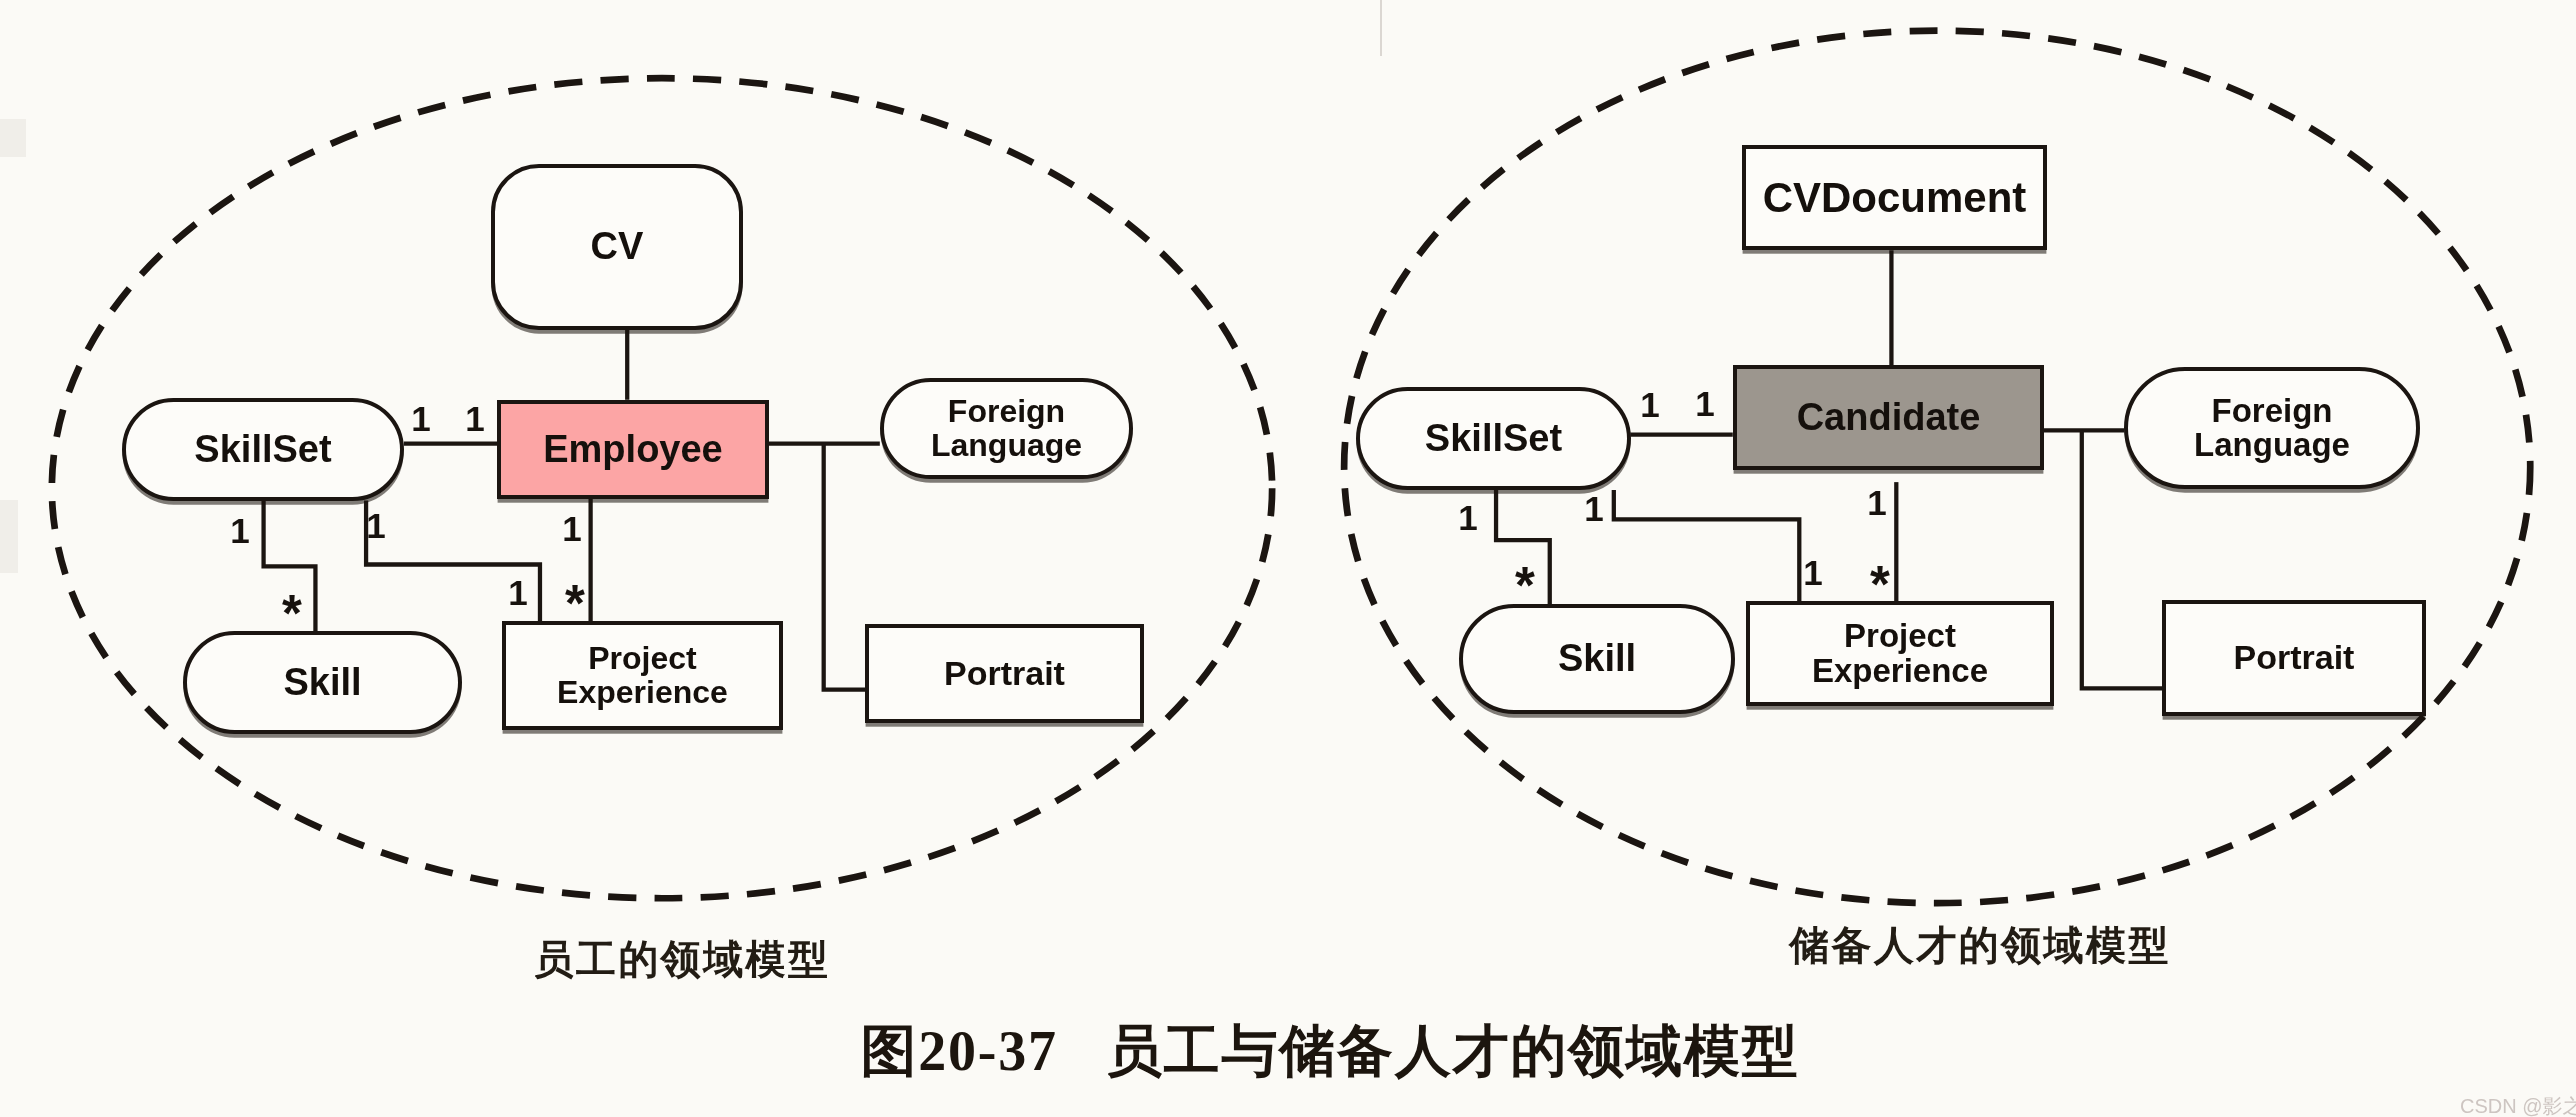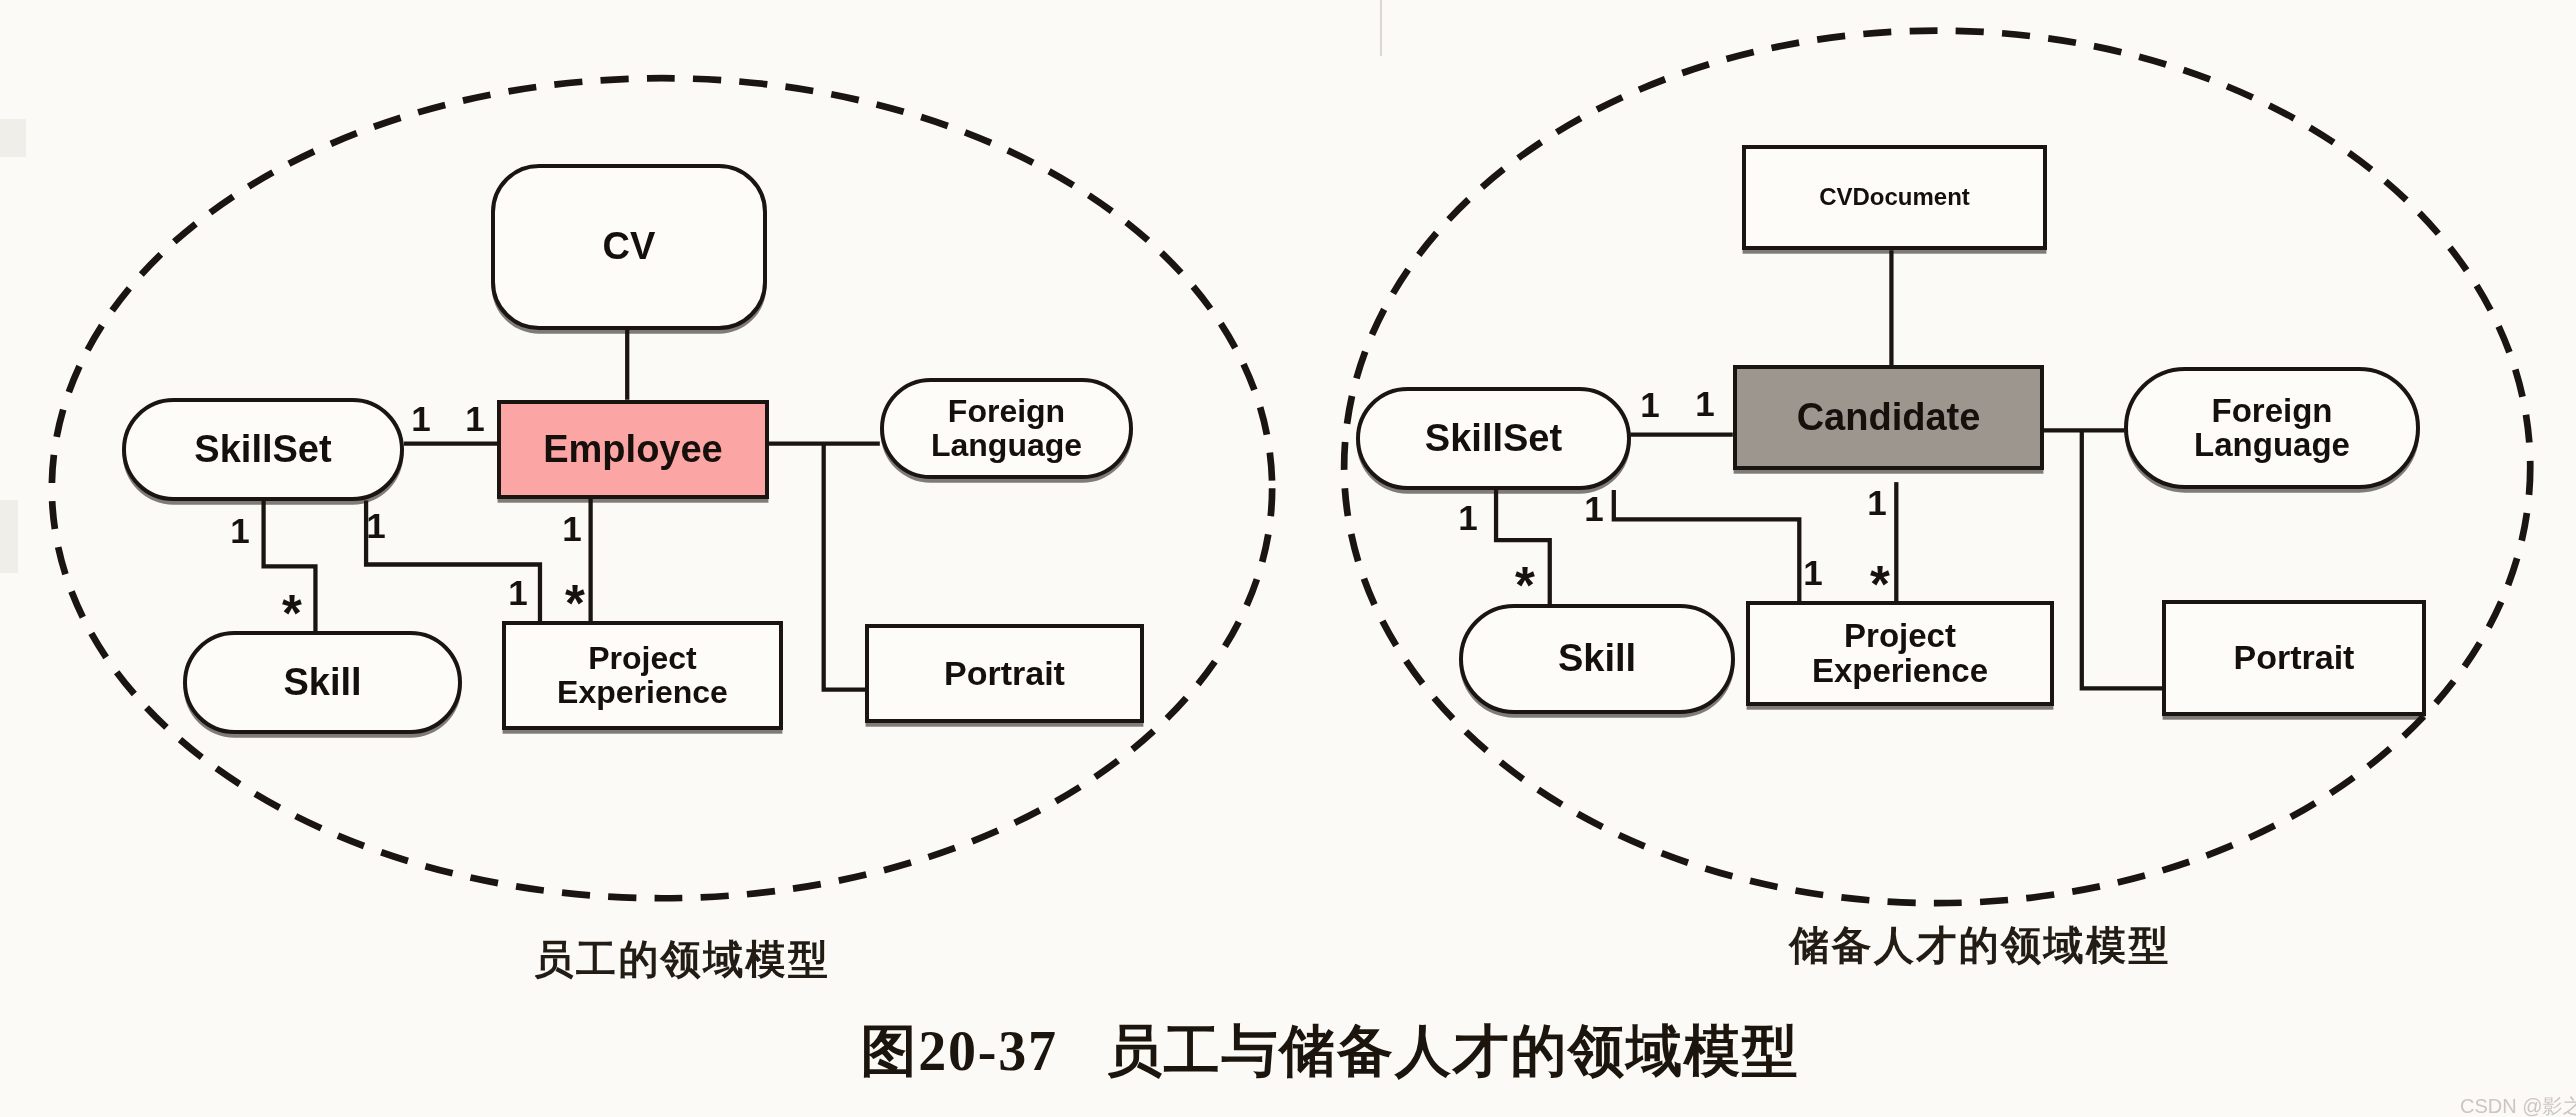--- a/index.html
+++ b/index.html
@@ -82,21 +82,21 @@
       <path d="M3100 410 V618"></path>
       <path d="M2672 712 H2840"></path>
       <path d="M2452 803 V885 H2540 V990"></path>
       <path d="M2645 803 V851 H2949 V985"></path>
       <path d="M3108 790 V985"></path>
       <path d="M3350 705 H3482"></path>
       <path d="M3412 705 V1128 H3552"></path>
     </g>
   </svg>
 
-  <div class="node rounded" style="left:491px;top:164px;width:276px;height:166px;">
+  <div class="node rounded" style="left:491px;top:164px;width:252px;height:166px;">
     <span>CV</span>
   </div>
 
   <div class="node" style="left: 497px; top: 400px; width: 272px; height: 99px; background: #fca5a5;">
     <span>Employee</span>
   </div>
 
   <div class="node stadium" style="left:122px;top:398px;width:282px;height:103px;">
     <span>SkillSet</span>
   </div>
@@ -121,21 +121,21 @@
 
   <div class="mult" style="left:421px;top:418px;">1</div>
   <div class="mult" style="left:475px;top:418px;">1</div>
   <div class="mult" style="left:240px;top:530px;">1</div>
   <div class="mult star" style="left:292px;top:603px;">*</div>
   <div class="mult" style="left:376px;top:525px;">1</div>
   <div class="mult" style="left:518px;top:592px;">1</div>
   <div class="mult" style="left:572px;top:528px;">1</div>
   <div class="mult star" style="left:575px;top:593px;">*</div>
 
-  <div class="node" style="left:1742px;top:145px;width:305px;height:105px;font-size:24px;">
+  <div class="node" style="left:1742px;top:145px;width:305px;height:105px;font-size:42px;">
     <span>CVDocument</span>
   </div>
 
   <div class="node" style="left: 1733px; top: 365px; width: 311px; height: 105px; background: rgb(156, 150, 142);">
     <span>Candidate</span>
   </div>
 
   <div class="node stadium" style="left:1356px;top:387px;width:275px;height:103px;">
     <span>SkillSet</span>
   </div>

